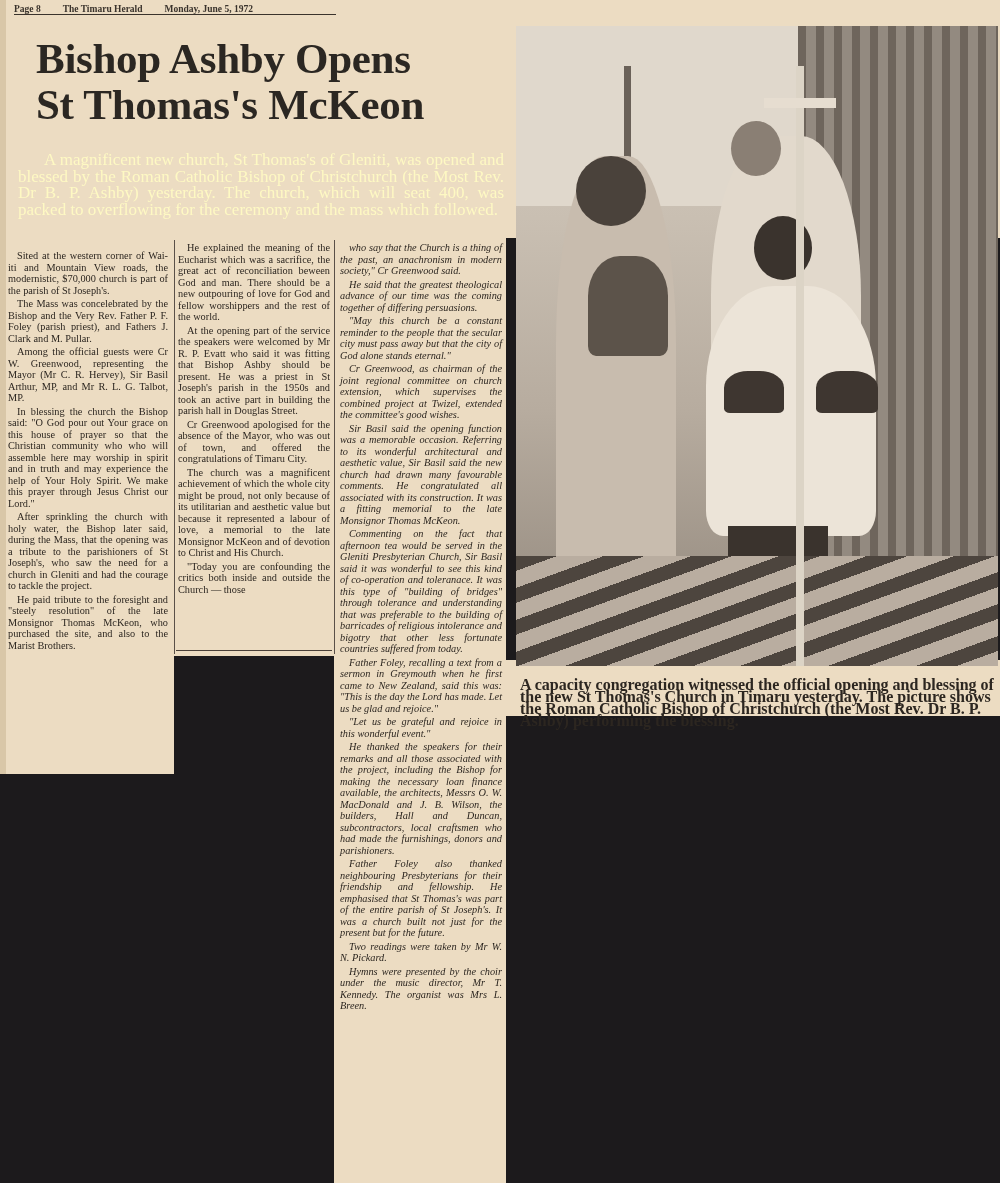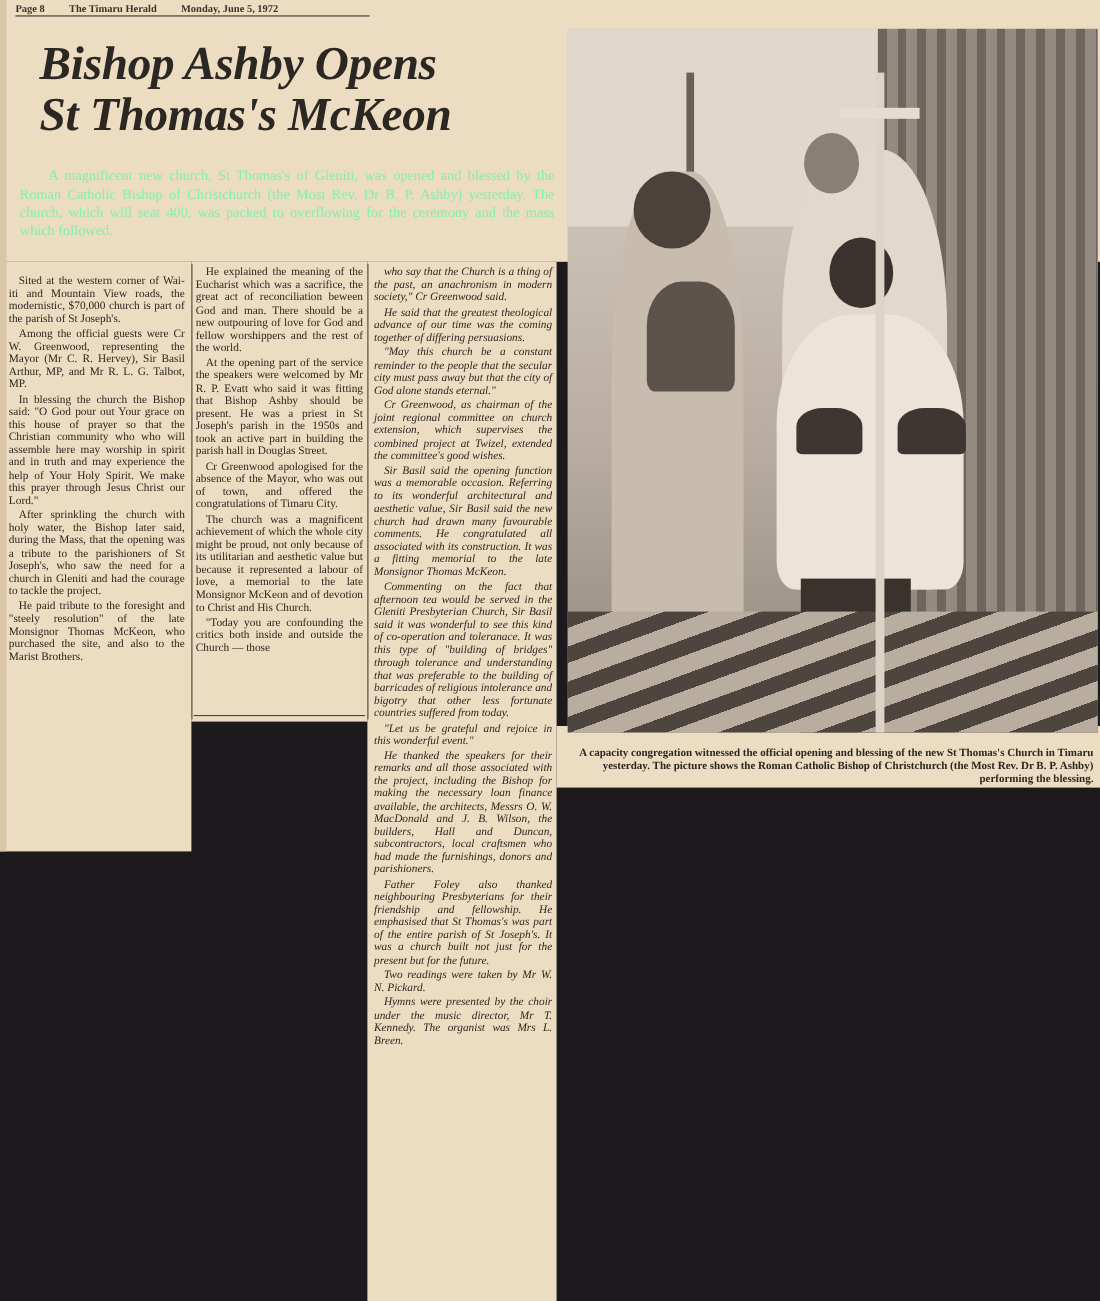--- a/index.html
+++ b/index.html
@@ -6,38 +6,38 @@
   body{width:1000px;height:1183px;position:relative;overflow:hidden;background:#1c1a1c;font-family:"Liberation Serif","DejaVu Serif",serif;color:#2a2520;}
   .paper{position:absolute;background:#ecdcc2;}
   .p-top{left:0;top:0;width:1000px;height:238px;}
   .p-c1{left:0;top:238px;width:174px;height:536px;}
   .p-c2{left:174px;top:238px;width:160px;height:418px;}
   .p-c3{left:334px;top:238px;width:172px;height:945px;}
   .p-cap{left:506px;top:660px;width:494px;height:56px;}
   .edge{position:absolute;left:0;top:0;width:6px;height:774px;background:#d9c7a8;}
   .dateline{position:absolute;left:14px;top:4px;width:322px;font-size:9.5px;font-weight:bold;color:#3a332c;border-bottom:1.5px solid #3a332c;padding-bottom:0;display:flex;gap:22px;}
   .headline{position:absolute;left:36px;top:36px;width:470px;font-size:43px;line-height:46px;font-weight:bold;color:#2b2722;letter-spacing:-0.3px;}
-  .headline span{display:block;font-style:italic;}
-  .lede{position:absolute;left:18px;top:152px;width:486px;font-size:13px;line-height:16.5px;color:#86efac;text-align:justify;text-indent:26px;}
+  .headline span{display:block;}
+  .lede{position:absolute;left:18px;top:152px;width:486px;font-size:17px;line-height:16.5px;color:#fef9c3;text-align:justify;text-indent:26px;}
   .col{position:absolute;font-size:10.3px;line-height:11.5px;color:#2c2620;text-align:justify;}
   .col p{margin:0 0 2px 0;text-indent:9px;}
   .c1{left:8px;top:250px;width:160px;}
   .c2{left:178px;top:242px;width:152px;}
   .c3{left:340px;top:242px;width:162px;font-style:italic;}
   .rule-v{position:absolute;width:1px;background:#5a5048;}
   .rule-h{position:absolute;height:1px;background:#4a4038;}
   .photo{position:absolute;left:516px;top:26px;width:482px;height:640px;background:linear-gradient(180deg,#d8cfc3 0%,#c9bfb2 30%,#b7ac9f 60%,#8f857a 100%);overflow:hidden;}
   .photo .sky{position:absolute;left:0;top:0;width:282px;height:180px;background:#e0d8cc;}
   .photo .wall{position:absolute;right:0;top:0;width:200px;height:640px;background:repeating-linear-gradient(90deg,#6e655c 0 8px,#938a80 8px 18px);}
   .photo .pole{position:absolute;left:108px;top:40px;width:7px;height:180px;background:#6a6158;}
   .photo .cross-v{position:absolute;left:280px;top:40px;width:8px;height:620px;background:#dcd4c6;}
   .photo .cross-h{position:absolute;left:248px;top:72px;width:72px;height:10px;background:#e6ddd0;}
   .photo .fig{position:absolute;border-radius:40% 40% 10% 10%;}
   .photo .ground{position:absolute;left:0;bottom:0;width:482px;height:110px;background:repeating-linear-gradient(160deg,#4d453e 0 14px,#b9ada0 14px 30px);}
-  .caption{position:absolute;left:520px;top:679px;width:474px;font-size:10px;line-height:12px;font-weight:bold;color:#2c2620;text-align:right;}
+  .caption{position:absolute;left:520px;top:679px;width:474px;font-size:16px;line-height:12px;font-weight:bold;color:#2c2620;text-align:left;}
 </style>
 </head>
 <body>
 
 <div class="paper p-top"></div>
 <div class="paper p-c1"></div>
 <div class="paper p-c2"></div>
 <div class="paper p-c3"></div>
 <div class="paper p-cap"></div>
 <div class="edge"></div>
@@ -50,20 +50,21 @@
 
 <h1 class="headline" style="margin:0;">
   <span>Bishop Ashby Opens</span>
   <span>St Thomas's McKeon</span>
 </h1>
 
 <div class="lede">A magnificent new church, St Thomas's of Gleniti, was opened and blessed by the Roman Catholic Bishop of Christchurch (the Most Rev. Dr B. P. Ashby) yesterday. The church, which will seat 400, was packed to overflowing for the ceremony and the mass which followed.</div>
 
 <div class="col c1">
   <p>Sited at the western corner of Wai-iti and Mountain View roads, the modernistic, $70,000 church is part of the parish of St Joseph's.</p>
+  <p>The Mass was concelebrated by the Bishop and the Very Rev. Father P. F. Foley (parish priest), and Fathers J. Clark and M. Pullar.</p>
   <p>Among the official guests were Cr W. Greenwood, representing the Mayor (Mr C. R. Hervey), Sir Basil Arthur, MP, and Mr R. L. G. Talbot, MP.</p>
   <p>In blessing the church the Bishop said: "O God pour out Your grace on this house of prayer so that the Christian community who who will assemble here may worship in spirit and in truth and may experience the help of Your Holy Spirit. We make this prayer through Jesus Christ our Lord."</p>
   <p>After sprinkling the church with holy water, the Bishop later said, during the Mass, that the opening was a tribute to the parishioners of St Joseph's, who saw the need for a church in Gleniti and had the courage to tackle the project.</p>
   <p>He paid tribute to the foresight and "steely resolution" of the late Monsignor Thomas McKeon, who purchased the site, and also to the Marist Brothers.</p>
 </div>
 
 <div class="rule-v" style="left:174px;top:240px;height:414px;"></div>
 
 <div class="col c2">
   <p>He explained the meaning of the Eucharist which was a sacrifice, the great act of reconciliation beween God and man. There should be a new outpouring of love for God and fellow worshippers and the rest of the world.</p>
@@ -76,20 +77,21 @@
 <div class="rule-h" style="left:176px;top:650px;width:156px;"></div>
 <div class="rule-v" style="left:334px;top:240px;height:414px;"></div>
 
 <div class="col c3">
   <p>who say that the Church is a thing of the past, an anachronism in modern society," Cr Greenwood said.</p>
   <p>He said that the greatest theological advance of our time was the coming together of differing persuasions.</p>
   <p>"May this church be a constant reminder to the people that the secular city must pass away but that the city of God alone stands eternal."</p>
   <p>Cr Greenwood, as chairman of the joint regional committee on church extension, which supervises the combined project at Twizel, extended the committee's good wishes.</p>
   <p>Sir Basil said the opening function was a memorable occasion. Referring to its wonderful architectural and aesthetic value, Sir Basil said the new church had drawn many favourable comments. He congratulated all associated with its construction. It was a fitting memorial to the late Monsignor Thomas McKeon.</p>
   <p>Commenting on the fact that afternoon tea would be served in the Gleniti Presbyterian Church, Sir Basil said it was wonderful to see this kind of co-operation and toleranace. It was this type of "building of bridges" through tolerance and understanding that was preferable to the building of barricades of religious intolerance and bigotry that other less fortunate countries suffered from today.</p>
+  <p>Father Foley, recalling a text from a sermon in Greymouth when he first came to New Zealand, said this was: "This is the day the Lord has made. Let us be glad and rejoice."</p>
   <p>"Let us be grateful and rejoice in this wonderful event."</p>
   <p>He thanked the speakers for their remarks and all those associated with the project, including the Bishop for making the necessary loan finance available, the architects, Messrs O. W. MacDonald and J. B. Wilson, the builders, Hall and Duncan, subcontractors, local craftsmen who had made the furnishings, donors and parishioners.</p>
   <p>Father Foley also thanked neighbouring Presbyterians for their friendship and fellowship. He emphasised that St Thomas's was part of the entire parish of St Joseph's. It was a church built not just for the present but for the future.</p>
   <p>Two readings were taken by Mr W. N. Pickard.</p>
   <p>Hymns were presented by the choir under the music director, Mr T. Kennedy. The organist was Mrs L. Breen.</p>
 </div>
 
 <div class="photo" title="Procession of clergy and altar boy carrying a processional cross outside St Thomas's Church">
   <div class="sky"></div>
   <div class="wall"></div>

